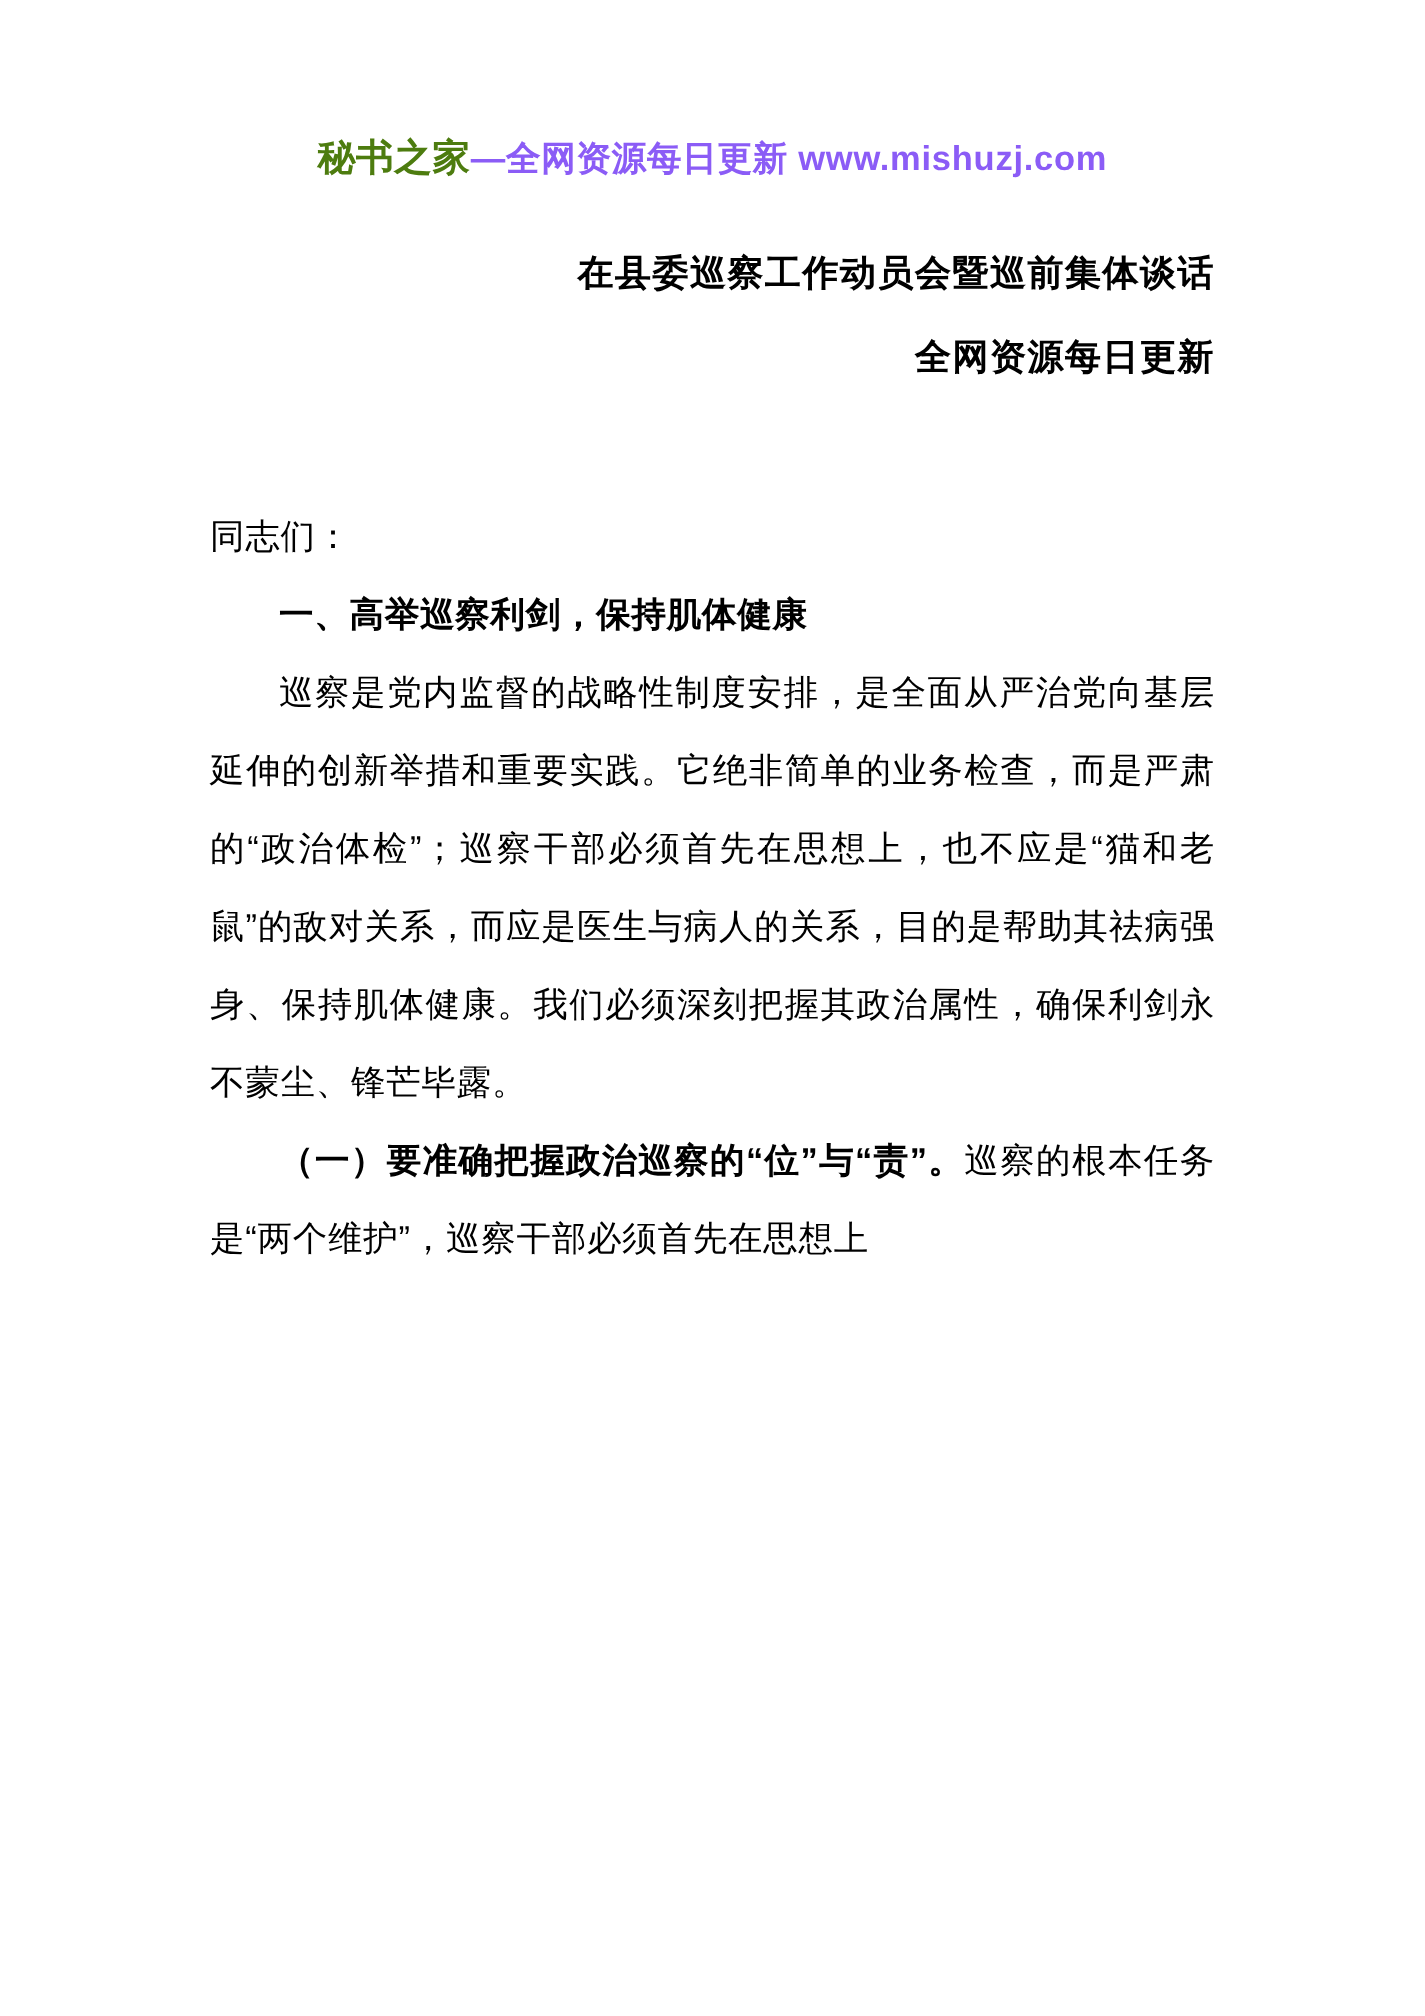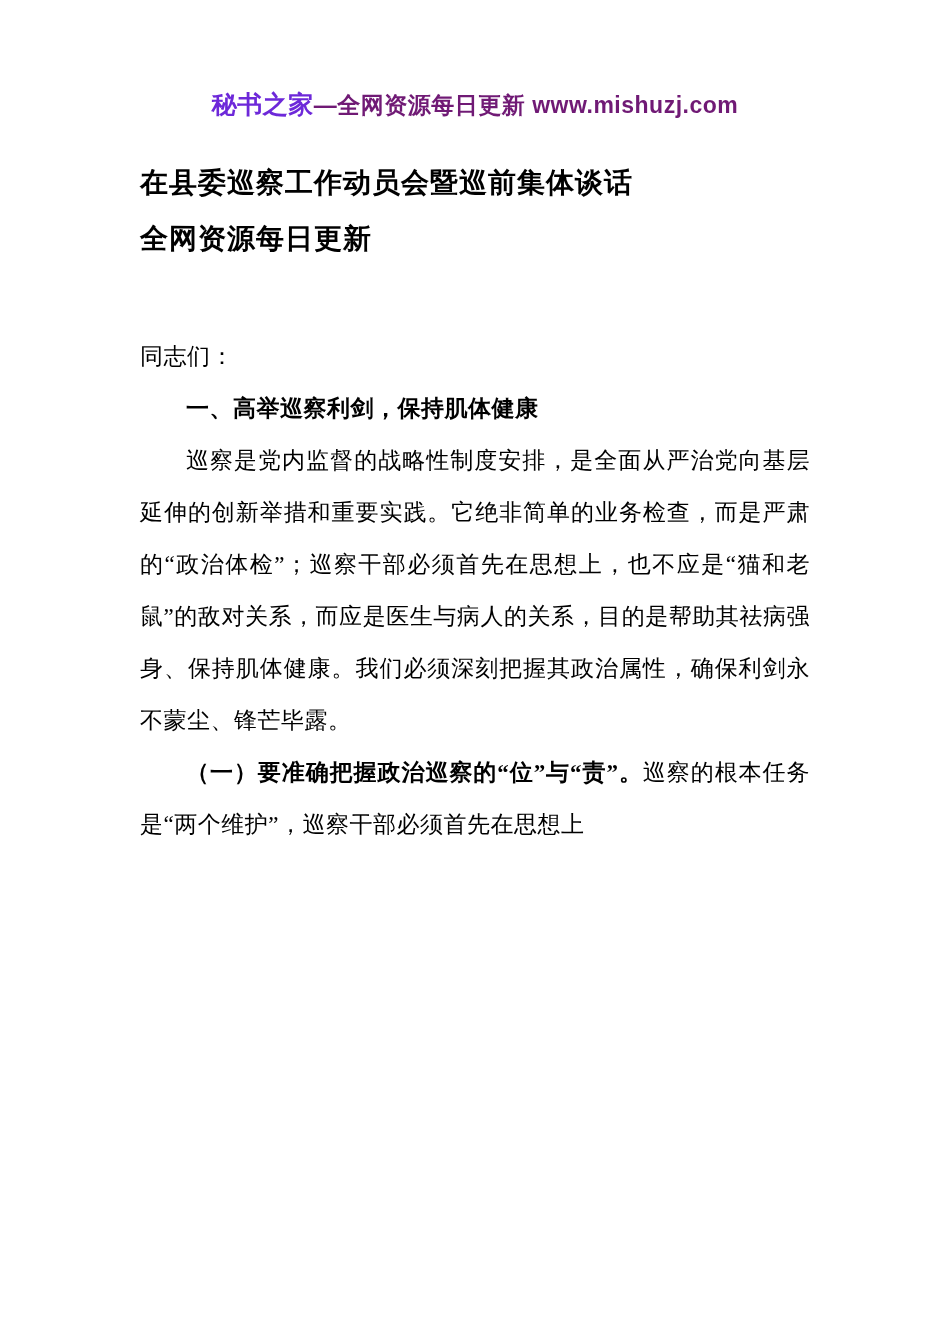--- a/index.html
+++ b/index.html
@@ -21,42 +21,41 @@
     padding: 88px 140px 0 140px;
   }
   .doc-header {
     text-align: center;
     font-size: 23px;
     font-weight: bold;
     letter-spacing: 0.5px;
     white-space: nowrap;
   }
   .doc-header .brand {
-    color: #6d28d9;
+    color: #4d7c0f;
     font-size: 25px;
   }
   .doc-header .tagline {
-    color: #701a75;
+    color: #8b5cf6;
   }
   .doc-title {
     margin-top: 34px;
-    text-align: left;
-    font-size: 28px;
+    text-align: right;
+    font-size: 24px;
     font-weight: bold;
     line-height: 56px;
     letter-spacing: 1px;
   }
   .doc-body {
     margin-top: 64px;
     font-size: 23px;
     line-height: 52px;
     text-align: justify;
     text-justify: inter-ideograph;
     letter-spacing: 0.5px;
-    font-family: Liberation Serif, serif;
   }
   .doc-body p {
     margin: 0;
   }
   .indent {
     text-indent: 2em;
   }
   .bold {
     font-weight: bold;
   }

